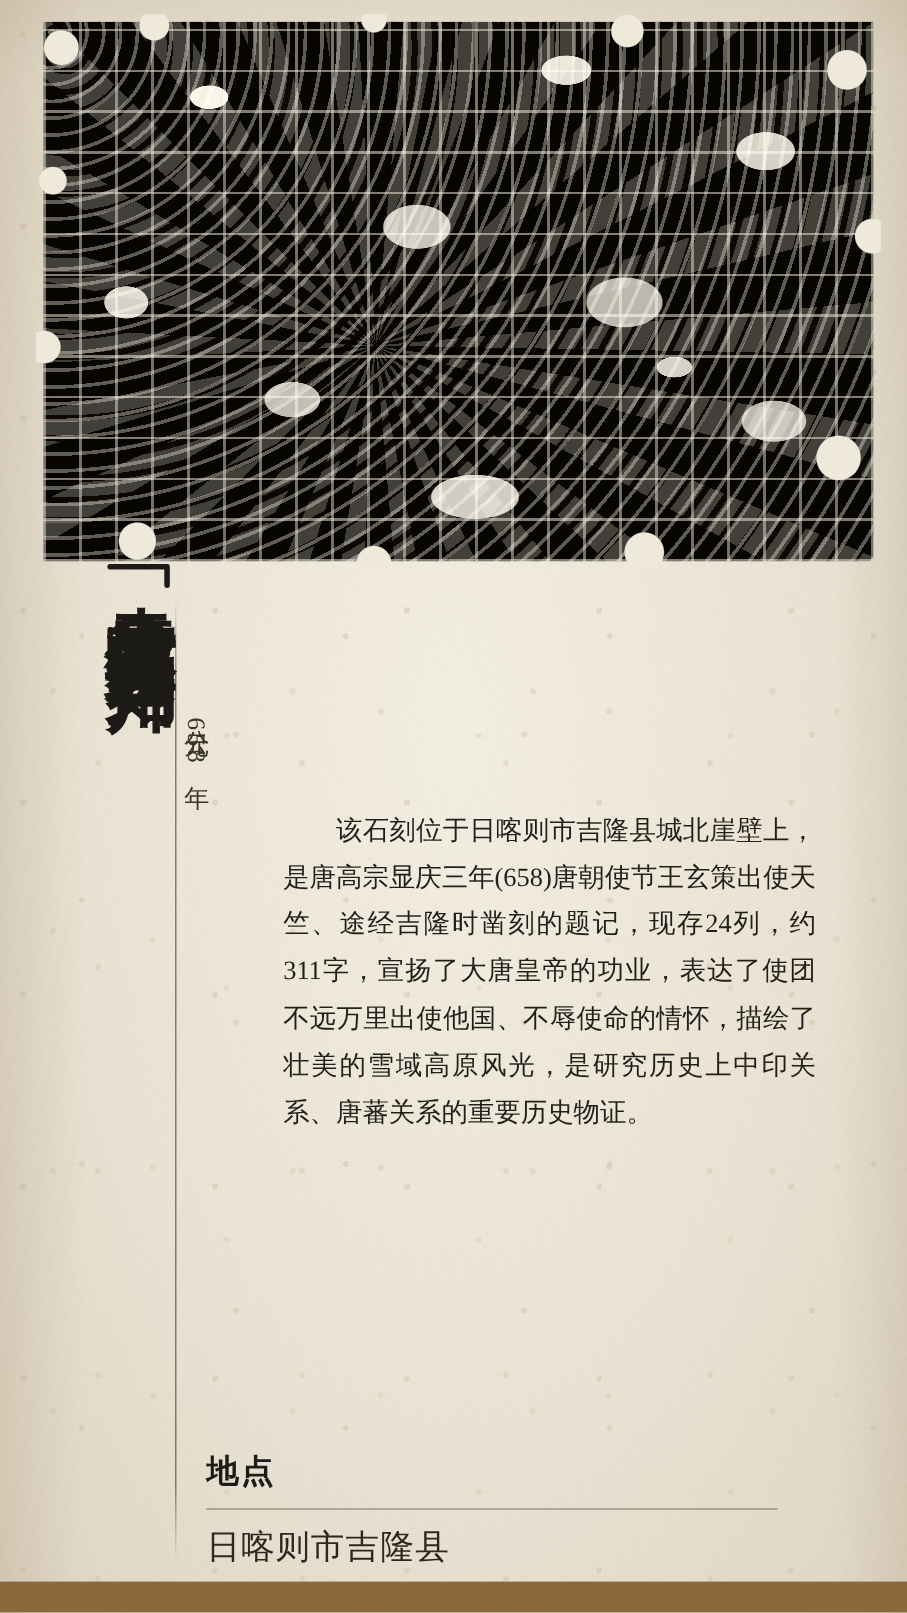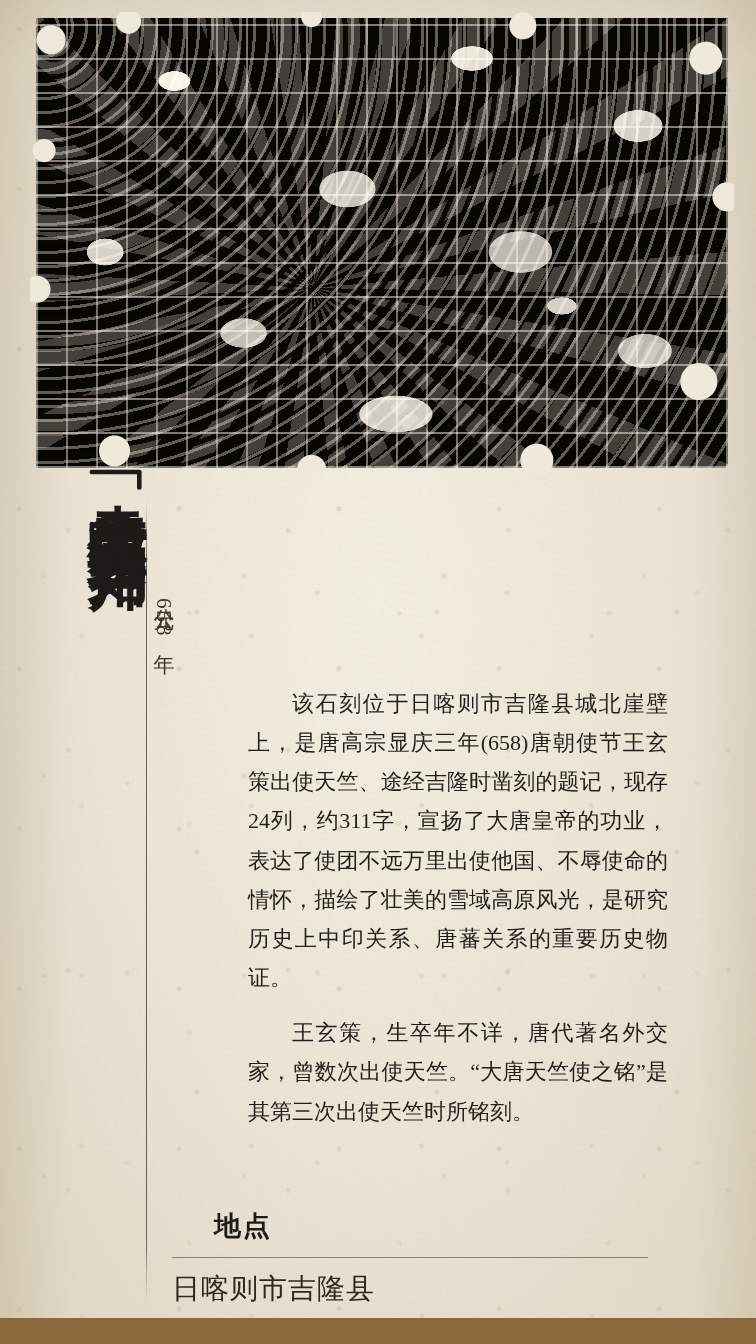--- a/index.html
+++ b/index.html
@@ -149,38 +149,37 @@
     top: 668px;
     width: 452px;
     font-family: "Liberation Serif", "DejaVu Serif", serif;
     font-size: 22px;
     line-height: 1.78;
     color: #221f1a;
     text-align: justify;
     text-justify: inter-ideograph;
   }
   .body-copy p {
-    margin: 16px;
+    margin: 4px;
     text-indent: 2em;
   }
 
   
   .location {
     position: absolute;
     left: 172px;
     top: 1208px;
     width: 480px;
   }
   .location-label {
     font-family: "Liberation Sans", sans-serif;
     font-size: 27px;
     font-weight: bold;
     color: #1d1b17;
     letter-spacing: 2px;
-    margin-left: 42px;
   }
   .location-rule {
     margin: 13px 0 12px 0;
     width: 476px;
     height: 1px;
     background: rgba(60,54,42,.55);
   }
   .location-value {
     font-family: "Liberation Serif", "DejaVu Serif", serif;
     font-size: 28px;
@@ -211,21 +210,20 @@
   </div>
 
   <div class="divider-v"></div>
 
   <div class="title-vertical">「大唐天竺使之铭」石刻（拓片）</div>
 
   <div class="year-vertical">公元658年</div>
 
   <div class="body-copy">
     <p>该石刻位于日喀则市吉隆县城北崖壁上，是唐高宗显庆三年(658)唐朝使节王玄策出使天竺、途经吉隆时凿刻的题记，现存24列，约311字，宣扬了大唐皇帝的功业，表达了使团不远万里出使他国、不辱使命的情怀，描绘了壮美的雪域高原风光，是研究历史上中印关系、唐蕃关系的重要历史物证。</p>
-    <p>王玄策，生卒年不详，唐代著名外交家，曾数次出使天竺。“大唐天竺使之铭”是其第三次出使天竺时所铭刻。</p>
   </div>
 
   <div class="location">
     <div class="location-label">地点</div>
     <div class="location-rule"></div>
     <div class="location-value">日喀则市吉隆县</div>
   </div>
 
   <div class="footer-bar"></div>
 </div>

